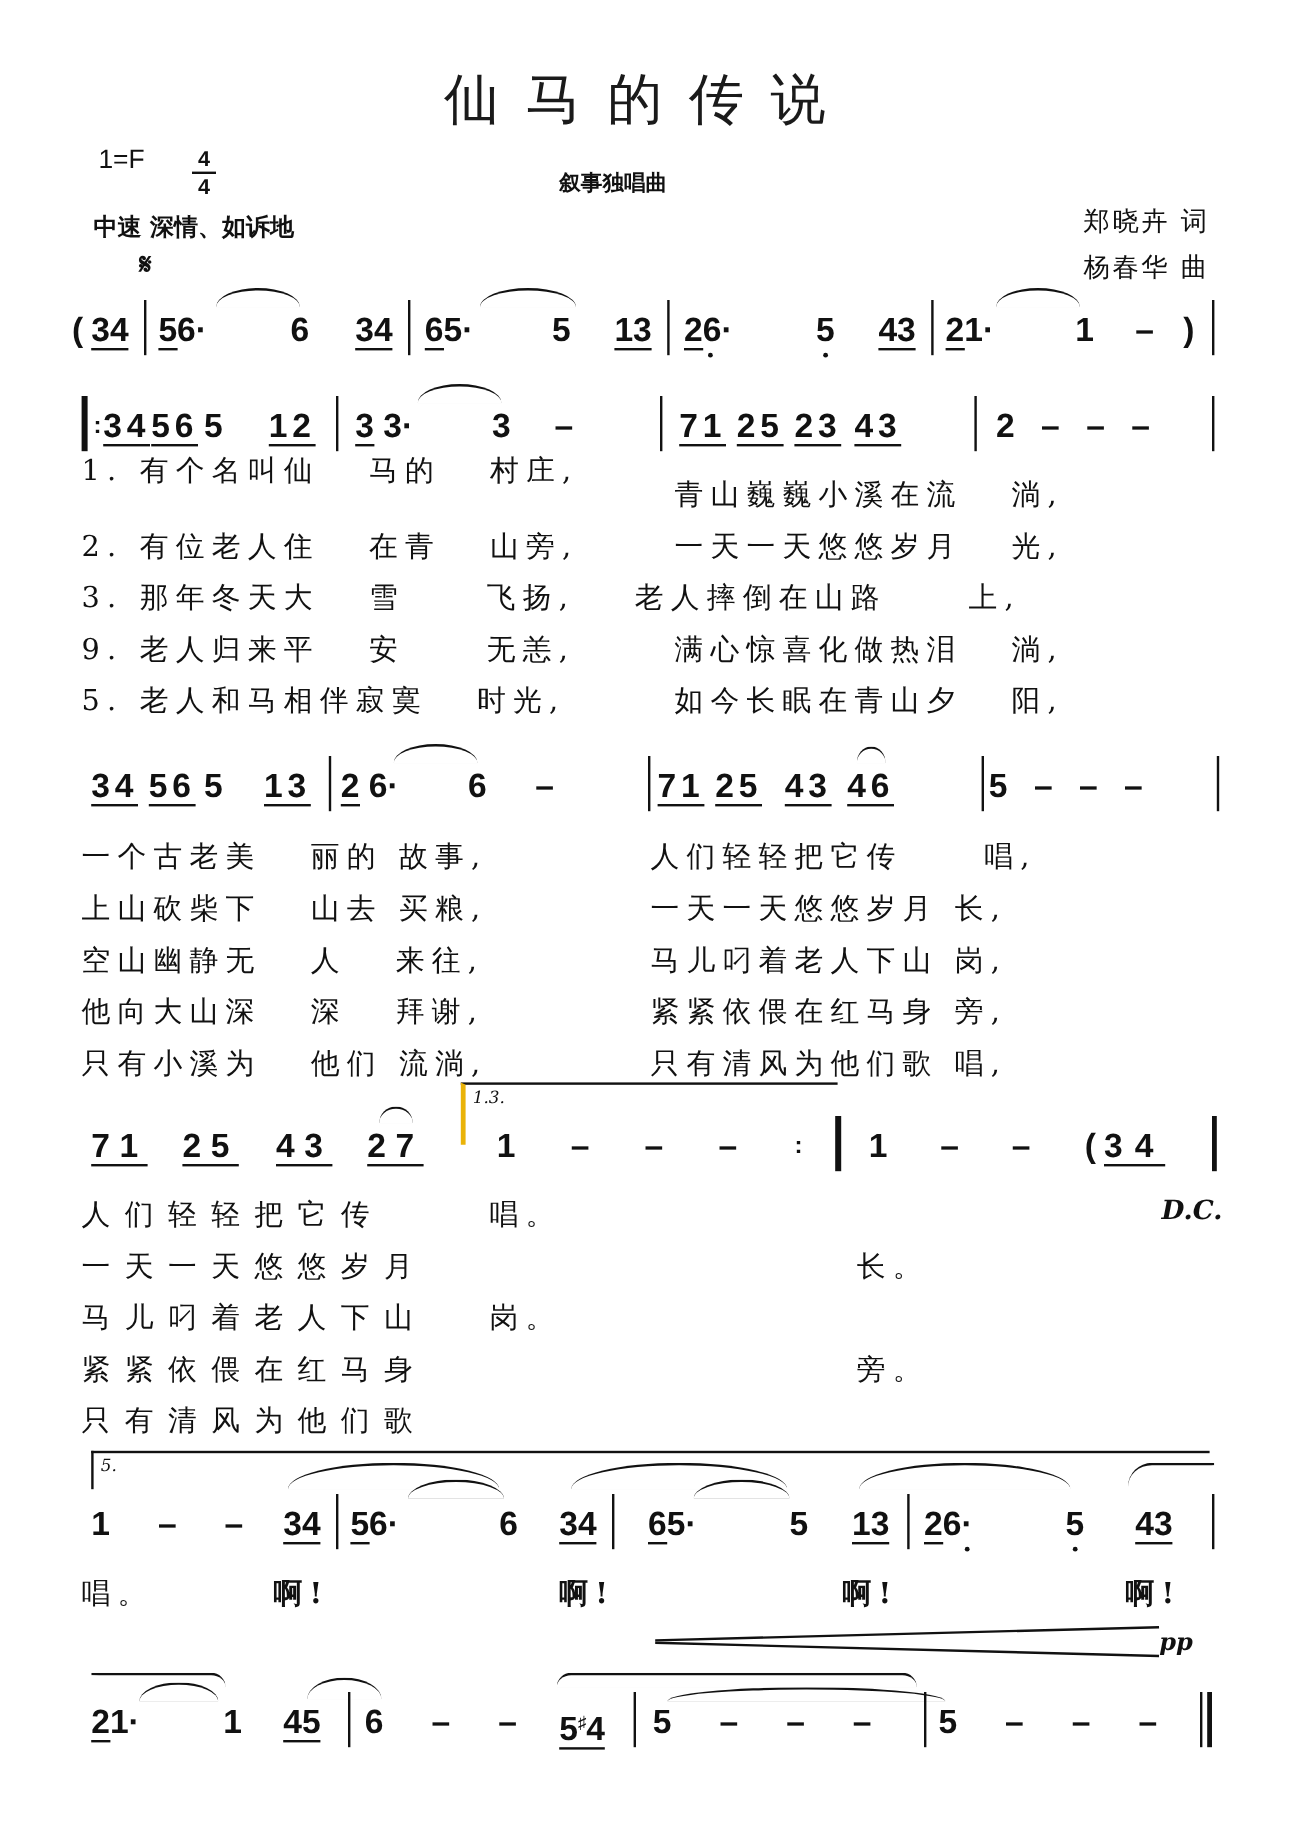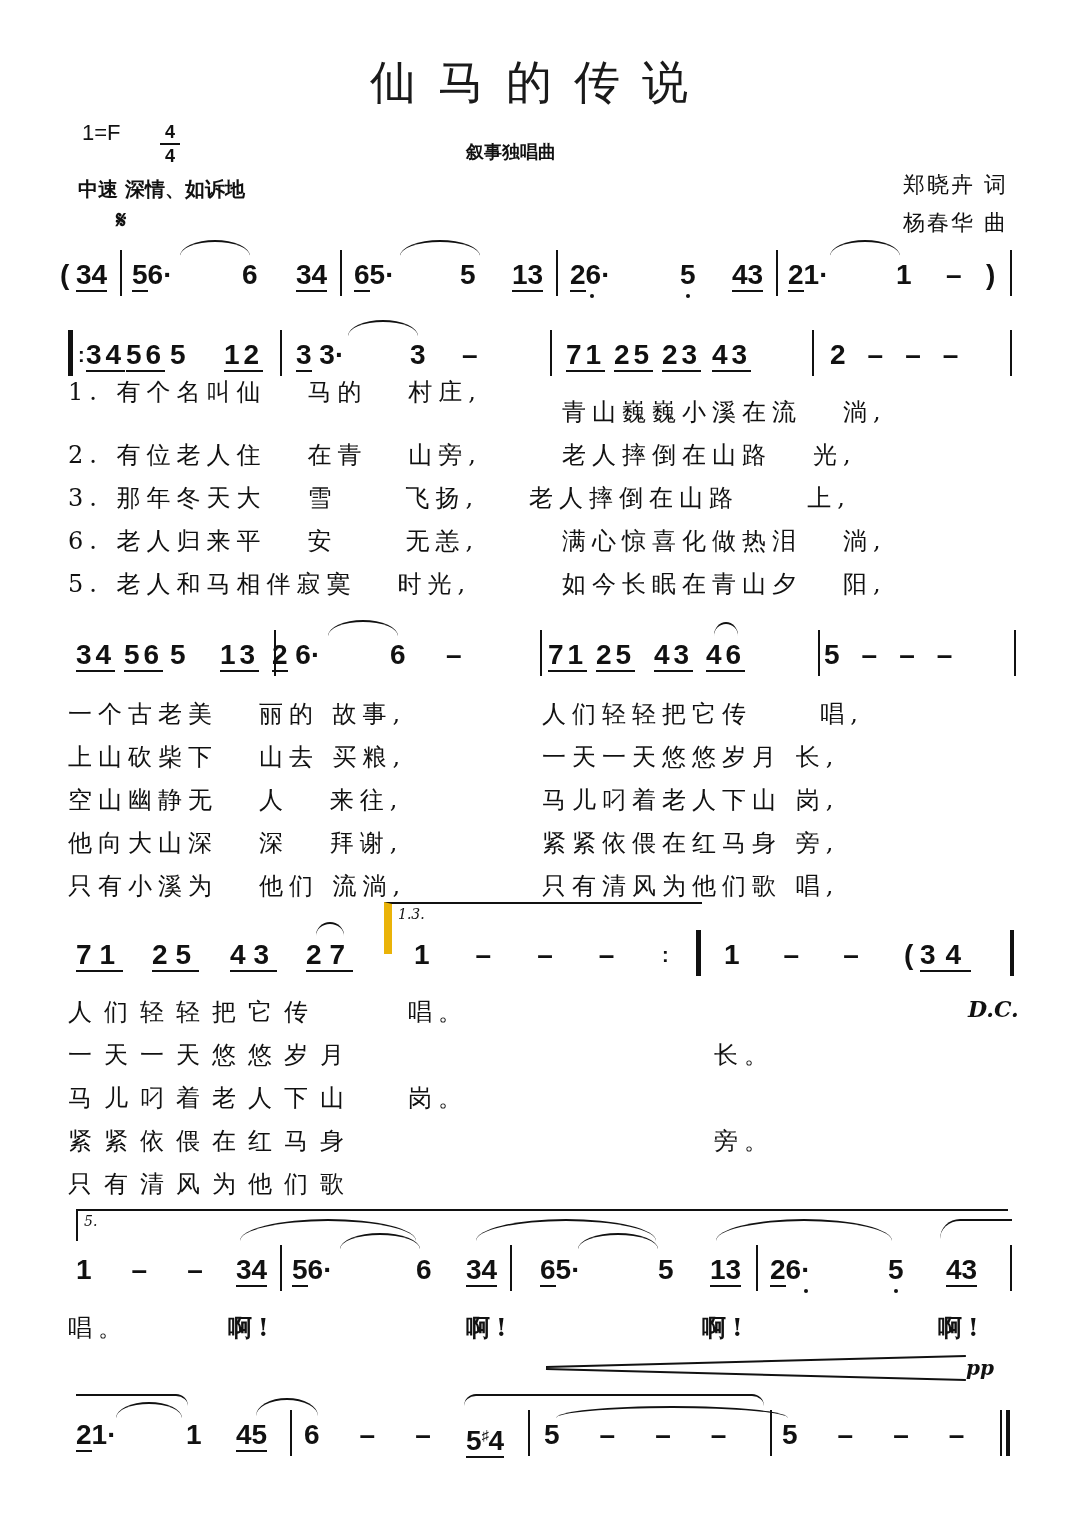--- a/index.html
+++ b/index.html
@@ -29,21 +29,21 @@
   .note.u { border-bottom: 2px solid #111; }
   .dotb { position: absolute; width: 4px; height: 4px; border-radius: 50%; background: #111; }
   .bl { position: absolute; width: 2px; background: #111; top: 0; height: 46px; }
   .bl.thick { width: 5px; }
   .slur { position: absolute; border-top: 2px solid #111; border-radius: 50% 50% 0 0 / 100% 100% 0 0; height: 14px; }
 
   .lyr {
     position: absolute; font-family: "DejaVu Serif", serif; font-size: 24px; letter-spacing: 6px;
     white-space: pre; color: #111;
   }
-  .volta { position: absolute; border-left: 8px solid #eab308; border-top: 2px solid #111; height: 50px; }
+  .volta { position: absolute; border-left: 4px solid #eab308; border-top: 2px solid #111; height: 50px; }
   .volta span { font-style: italic; font-size: 14px; margin-left: 6px; }
   .dc { position: absolute; font-style: italic; font-weight: bold; font-size: 22px; }
   .pp { position: absolute; font-style: italic; font-weight: bold; font-size: 20px; }
   .hair { position: absolute; border-top: 2px solid #111; }
 </style>
 </head>
 <body>
 
 <div class="abs title">仙马的传说</div>
 <div class="abs key">1=F</div>
@@ -104,38 +104,38 @@
   <span class="note u" style="left:592px;letter-spacing:4px">23</span>
   <span class="note u" style="left:642px;letter-spacing:4px">43</span>
   <div class="bl" style="left:742px"></div>
   <span class="note" style="left:760px;letter-spacing:22px">2–––</span>
   <div class="bl" style="left:940px"></div>
 </div>
 <div>
   <div class="lyr" style="left:68px;top:376px">1. 有个名叫仙   马的   村庄,</div>
   <div class="lyr" style="left:68px;top:439px">2. 有位老人住   在青   山旁,</div>
   <div class="lyr" style="left:68px;top:482px">3. 那年冬天大   雪     飞扬,</div>
-  <div class="lyr" style="left:68px;top:525px">6. 老人归来平   安     无恙,</div>
+  <div class="lyr" style="left:68px;top:525px">9. 老人归来平   安     无恙,</div>
   <div class="lyr" style="left:68px;top:568px">5. 老人和马相伴寂寞   时光,</div>
 </div>
 <div>
   <div class="lyr" style="left:562px;top:396px">青山巍巍小溪在流   淌,</div>
-  <div class="lyr" style="left:562px;top:439px">老人摔倒在山路   光,</div>
+  <div class="lyr" style="left:562px;top:439px">一天一天悠悠岁月   光,</div>
   <div class="lyr" style="left:529px;top:482px">老人摔倒在山路     上,</div>
   <div class="lyr" style="left:562px;top:525px">满心惊喜化做热泪   淌,</div>
   <div class="lyr" style="left:562px;top:568px">如今长眠在青山夕   阳,</div>
 </div>
 
 <div class="row" style="top:630px">
   <span class="note u" style="left:6px;letter-spacing:4px">34</span>
   <span class="note u" style="left:54px;letter-spacing:4px">56</span>
   <span class="note" style="left:100px">5</span>
   <span class="note u" style="left:150px;letter-spacing:4px">13</span>
   <div class="bl" style="left:204px"></div>
-  <span class="note" style="left:202px"><span style="border-bottom:2px solid #111">2</span> 6·</span>
+  <span class="note" style="left:214px"><span style="border-bottom:2px solid #111">2</span> 6·</span>
   <div class="slur" style="left:258px;width:70px;top:-10px"></div>
   <span class="note" style="left:320px">6</span>
   <span class="note" style="left:376px">–</span>
   <div class="bl" style="left:470px"></div>
   <span class="note u" style="left:478px;letter-spacing:4px">71</span>
   <span class="note u" style="left:526px;letter-spacing:4px">25</span>
   <span class="note u" style="left:584px;letter-spacing:4px">43</span>
   <span class="note u" style="left:636px;letter-spacing:4px">46</span>
   <div class="slur" style="left:644px;width:24px;top:-8px;height:12px"></div>
   <div class="bl" style="left:748px"></div>

